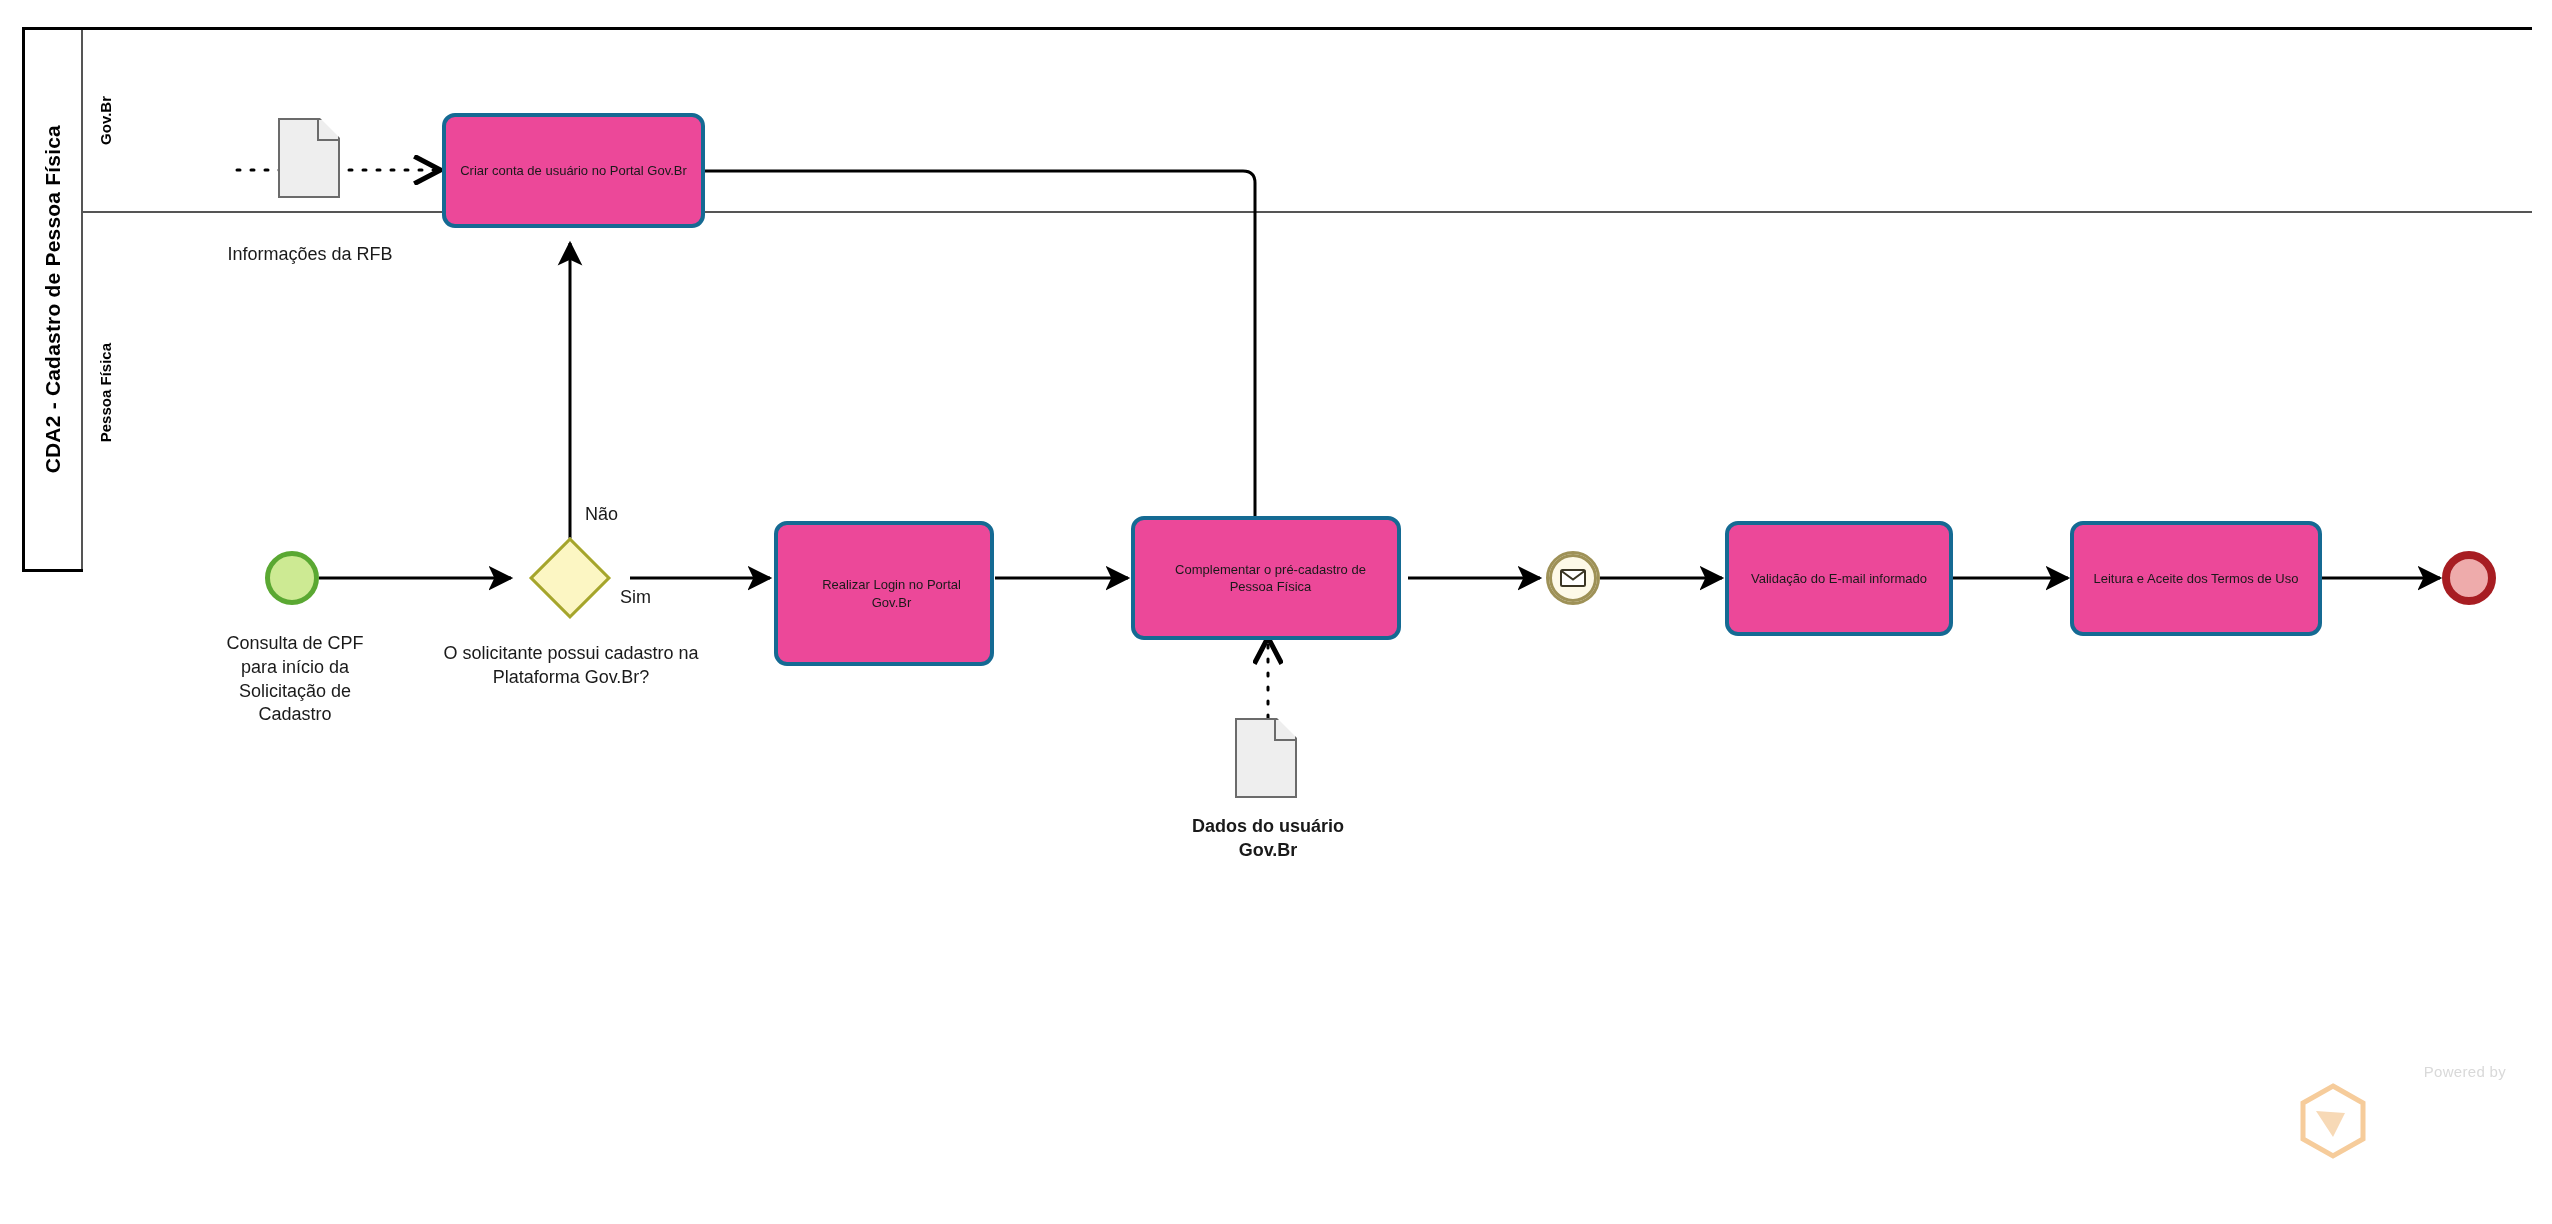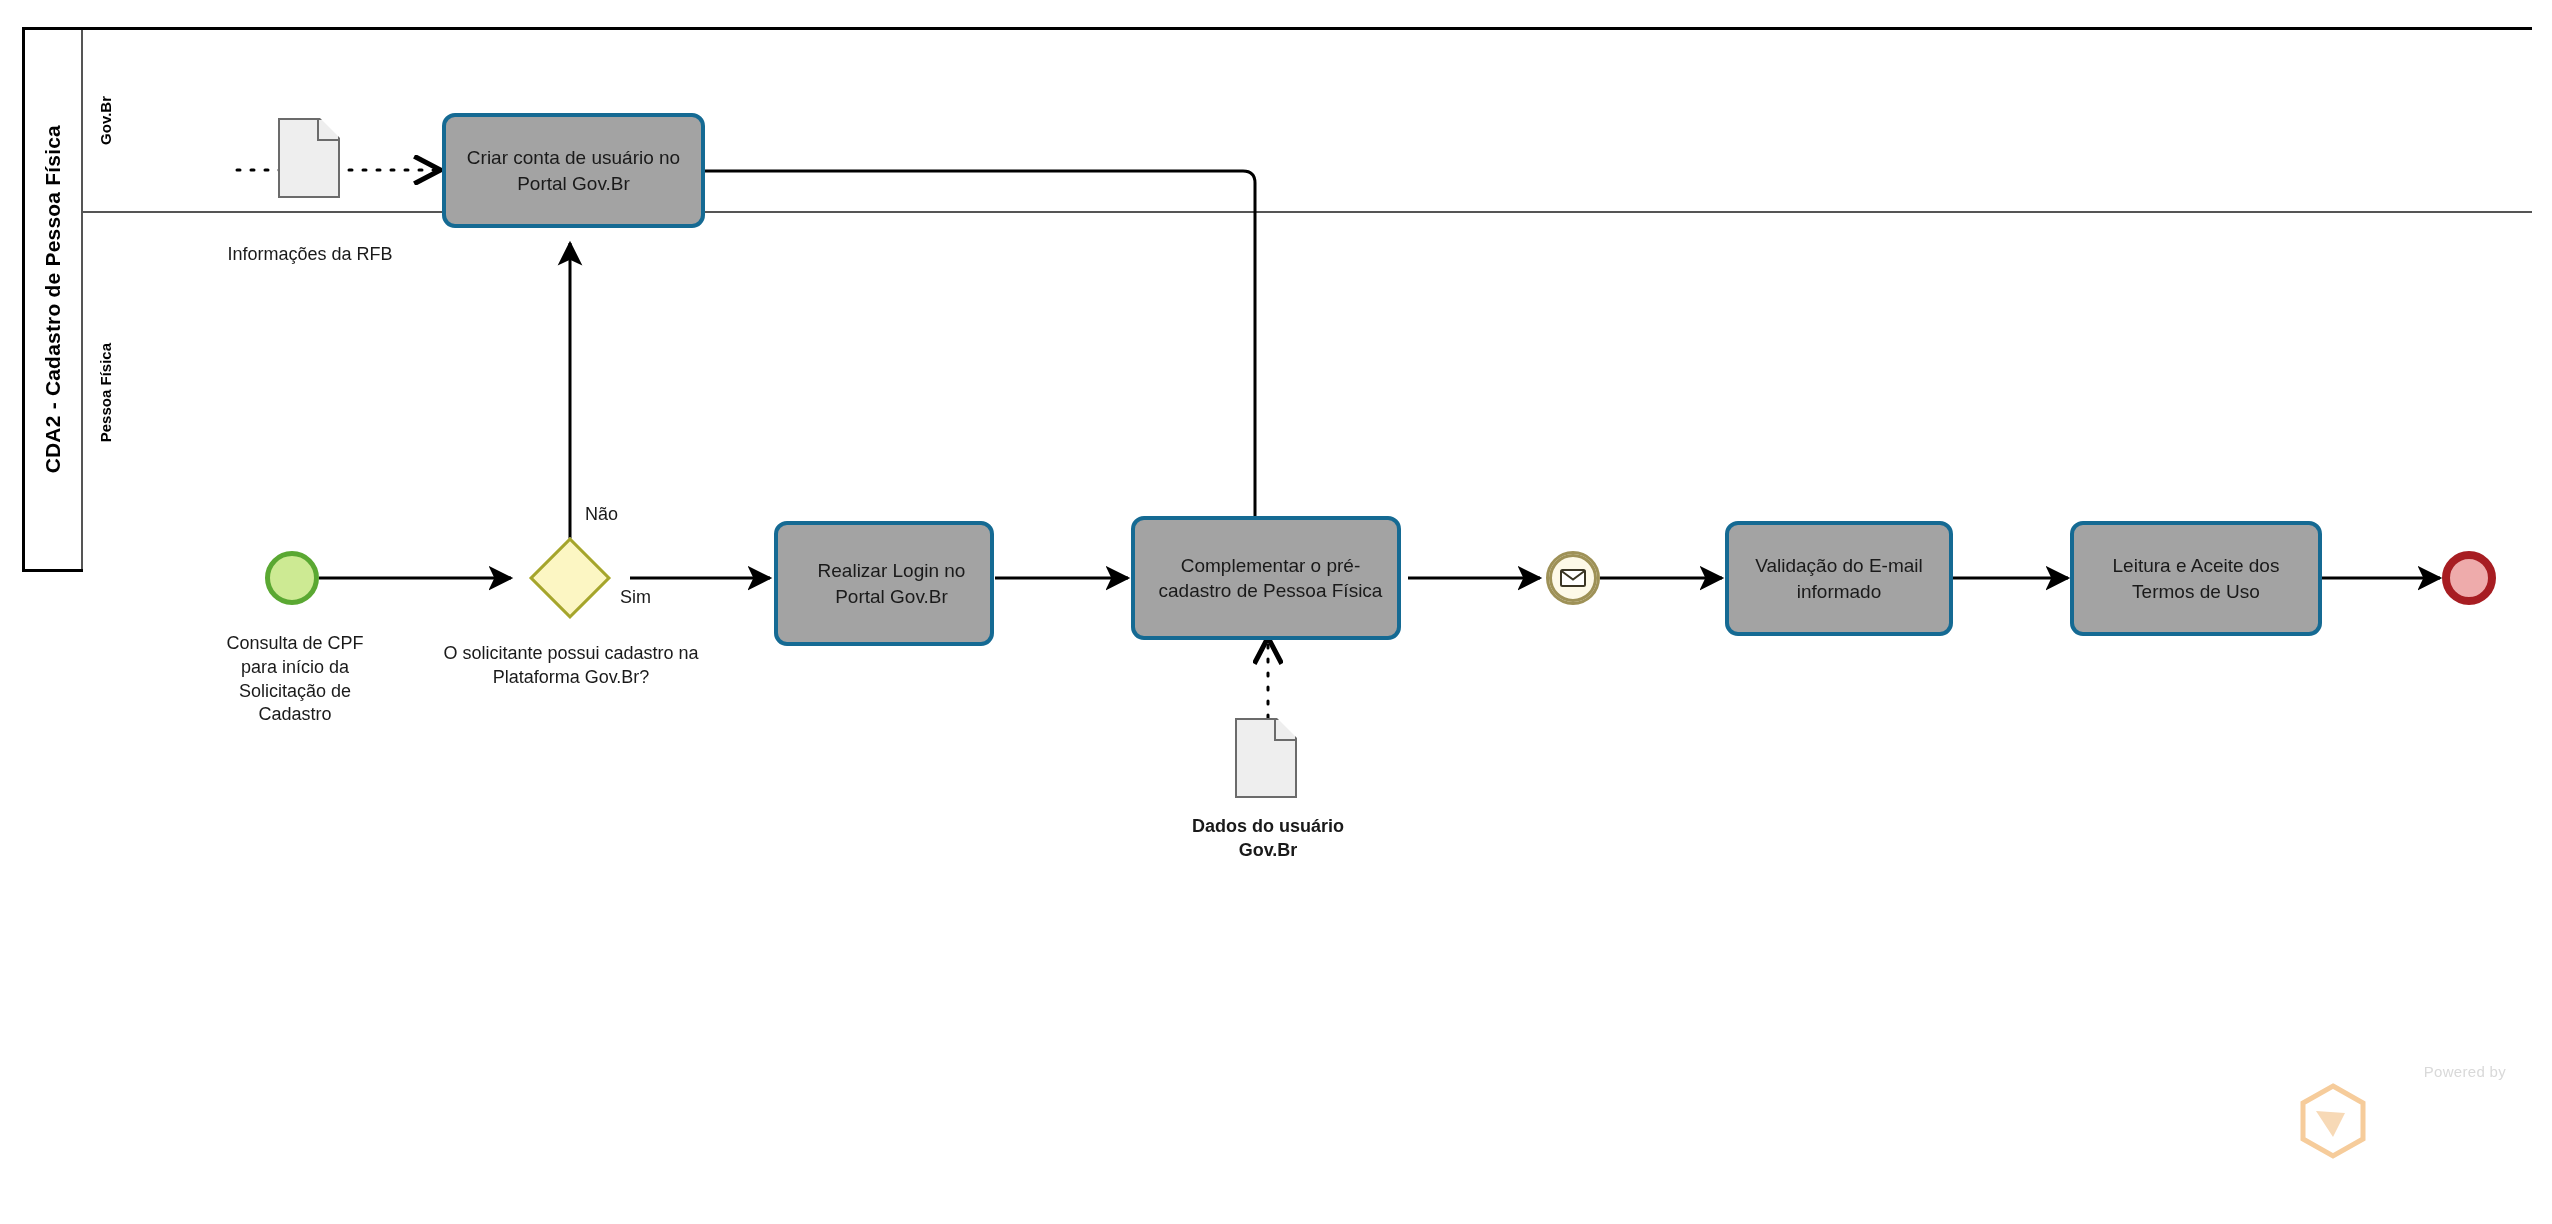--- a/index.html
+++ b/index.html
@@ -89,26 +89,26 @@
     color: #000000;
   }
 
   
   .node { position: absolute; box-sizing: border-box; }
 
   
   .task {
     border: 4px solid #156a93;
     border-radius: 13px;
-    background: #a3a3a3;
+    background: #ec4899;
     display: flex;
     align-items: center;
     justify-content: center;
     text-align: center;
-    font-size: 19px;
+    font-size: 13px;
     line-height: 1.32;
     color: #1a1a1a;
     padding: 4px 8px;
     z-index: 5;
   }
 
   
   .start-event {
     width: 54px; height: 54px;
     border-radius: 50%;
@@ -297,21 +297,21 @@
   </div>
 
   <div class="node start-event" style="left:265px; top:551px;"></div>
   <div class="label" style="left:215px; top:632px; width:160px;">Consulta de CPF para início da Solicitação de Cadastro</div>
 
   <div class="node gateway" style="left:541px; top:549px;"></div>
   <div class="label" style="left:432px; top:642px; width:278px;">O solicitante possui cadastro na Plataforma Gov.Br?</div>
   <div class="flow-label" style="left:585px; top:504px;">Não</div>
   <div class="flow-label" style="left:620px; top:587px;">Sim</div>
 
-  <div class="node task" style="left:774px; top:521px; width:220px; height:125px;padding-left:23px;">
+  <div class="node task" style="left:774px; top:521px; width:220px; height:145px;padding-left:23px;">
     <span>Realizar Login no Portal Gov.Br</span>
   </div>
 
   <div class="node task" style="left:1131px; top:516px; width:270px; height:124px;padding-left:17px;">
     <span>Complementar o pré-cadastro de Pessoa Física</span>
   </div>
 
   <div class="node data-object" style="left:1235px; top:718px;">
     <div class="fold"></div>
     <div class="fold-line"></div>

